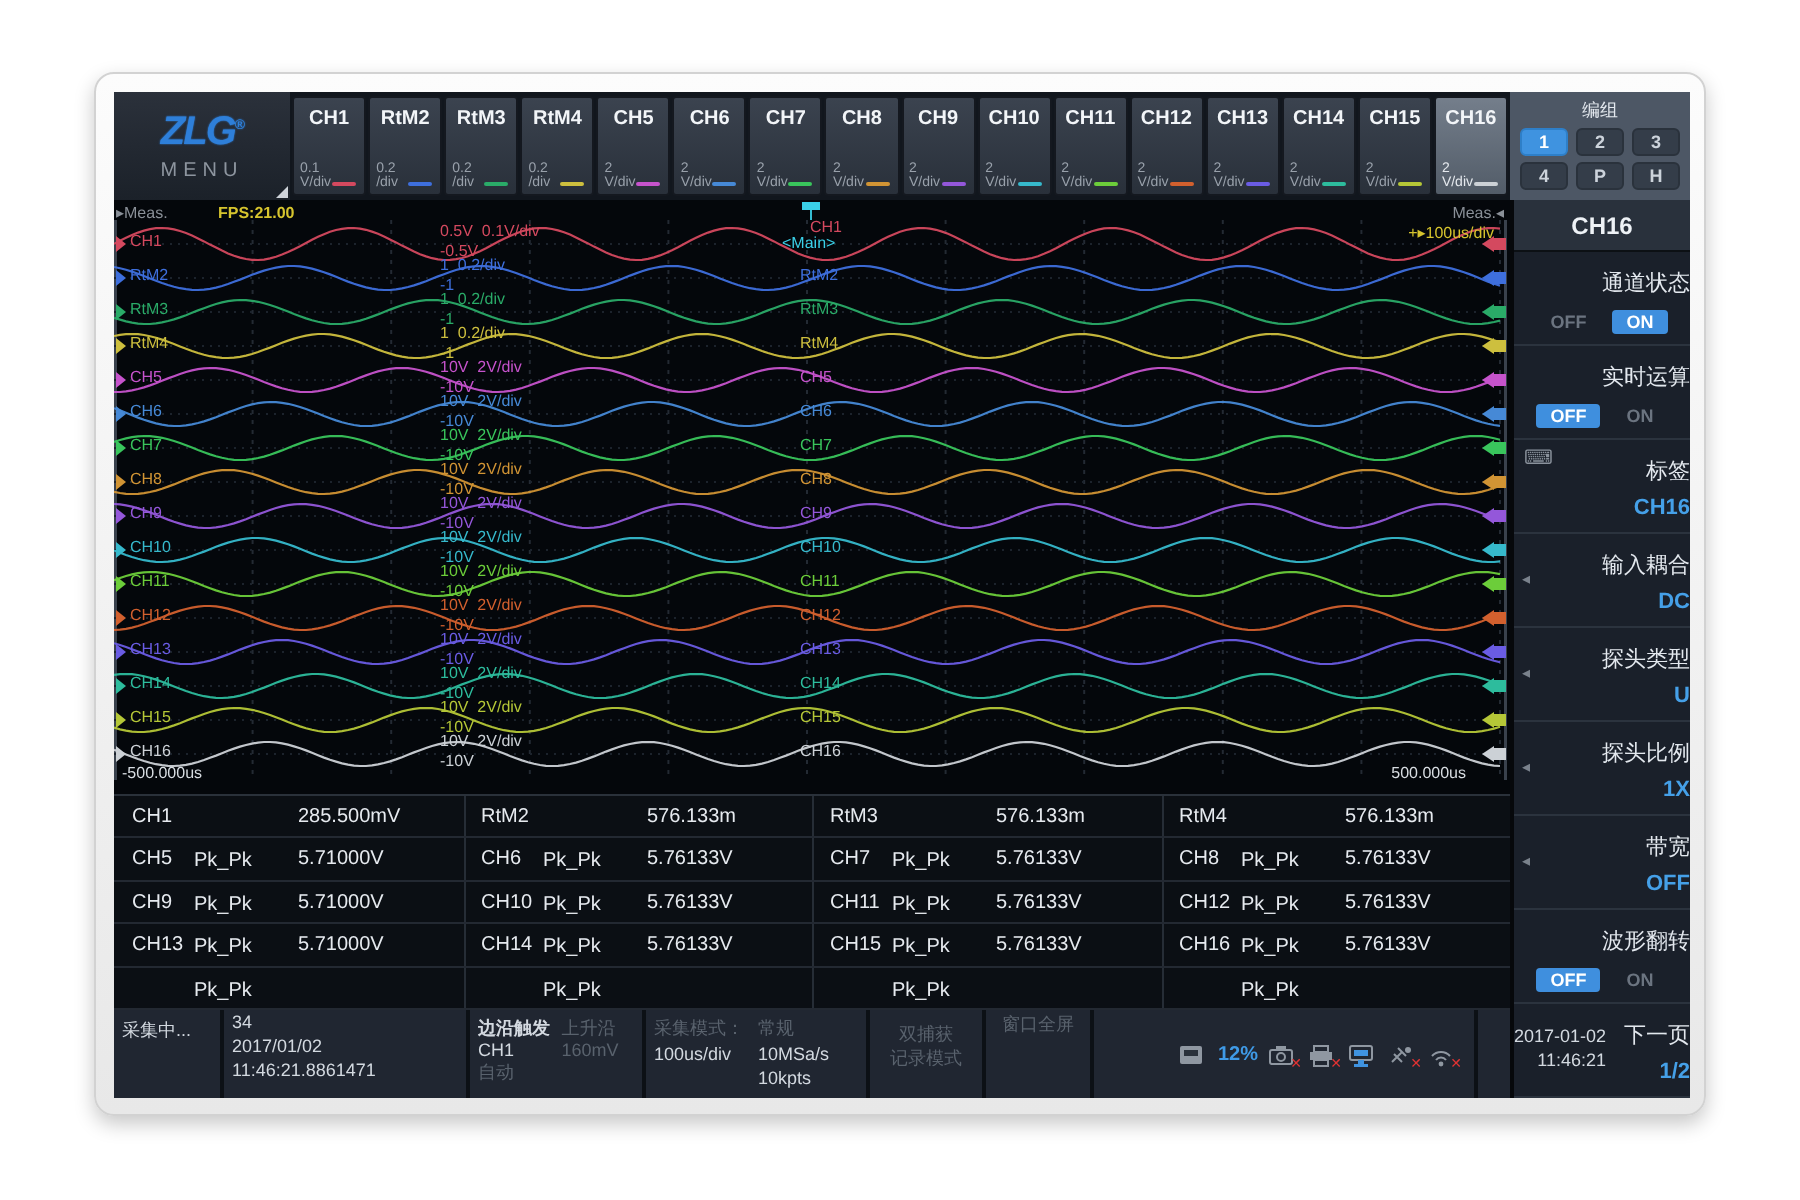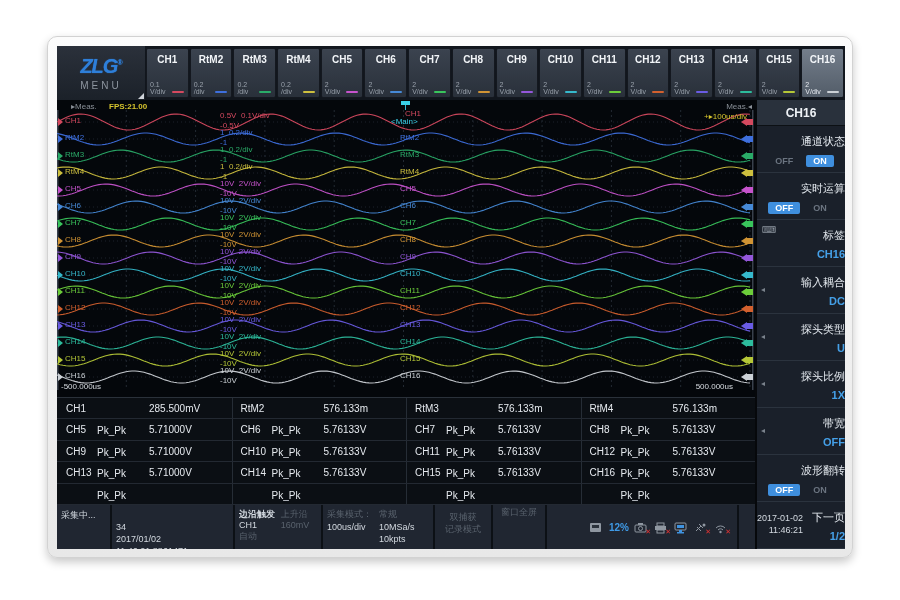--- a/index.html
+++ b/index.html
@@ -50,21 +50,21 @@
   .mt-ch { color:#e6eaef; font-size:10px; width:40px; padding-left:9px; }
   .mt-meas { color:#e6eaef; font-size:10px; width:46px;margin-top:45px; }
   .mt-val { color:#e6eaef; font-size:10px; padding-left:6px; }
 
   
   .statusbar { width:752px; height:45px; background:#202631; display:flex; font-size:9px; color:#d3d9e0; }
   .seg { border-right:2px solid #0c1015; padding:3px 4px; position:relative; }
   .seg:last-child { border-right:none; }
   .dim { color:#59626d; }
   .s-acq { width:55px; padding-top:4px; }
-  .s-cnt { width:123px; line-height:12px; padding-top:16px; }
+  .s-cnt { width:123px; line-height:12px; padding-top:0; }
   .s-trig { width:88px; display:flex; line-height:11px; padding-top:4px; }
   .s-acqm { width:112px; display:grid; grid-template-columns:52px 52px; line-height:11px; padding-top:4px; }
   .s-dual { width:58px; text-align:center; line-height:12px; padding-top:6px; cursor:pointer; }
   .s-full { width:54px; text-align:center; padding-top:1px; cursor:pointer; }
   .s-icons { flex:1; display:flex; align-items:center; justify-content:flex-end; gap:5px; padding-right:8px; }
   .s-time { width:70px; text-align:right; line-height:12px; padding-top:7px; padding-right:6px; }
   .icn { position:relative; width:15px; height:13px; }
   .icn svg { position:absolute; left:0; top:1px; }
   .xb { position:absolute; right:-2px; bottom:-2px; color:#e23333; font-size:7px; font-weight:bold; }
   .pct { color:#3f9ae6; font-weight:bold; font-size:10px; }
@@ -216,20 +216,31 @@
           </div>
           <div class="tab sel">
             <div class="tab-name">CH16</div>
     <div class="tab-sub">
               <span>2</span>
               <span>V/div</span>
             </div>
     <i class="tab-color" style="background: rgb(204, 209, 214);"></i>
           </div>
         </div>
+      <div class="group-panel">
+        <div class="group-label">编组</div>
+        <div class="group-btns">
+            <div class="gb active">1</div>
+            <div class="gb">2</div>
+            <div class="gb">3</div>
+            <div class="gb">4</div>
+            <div class="gb">P</div>
+            <div class="gb">H</div>
+          </div>
+      </div>
     </div>
 
     <div class="main">
       <div class="left-col">
 
         <div class="wave-area">
           <svg id="wave-svg" width="698" height="297">
               <line x1="0.0" y1="10" x2="0.0" y2="290" stroke="#232a33" stroke-dasharray="2,3"></line>
               <line x1="69.3" y1="10" x2="69.3" y2="290" stroke="#232a33" stroke-dasharray="2,3"></line>
               <line x1="138.6" y1="10" x2="138.6" y2="290" stroke="#232a33" stroke-dasharray="2,3"></line>
@@ -383,21 +394,21 @@
               <div class="wl" style="left:343px;top:237px;color:#2dbc9d">CH14</div>
               <div class="wl" style="left:8px;top:254px;color:#b5c737">CH15</div>
               <div class="wl" style="left:163px;top:249px;color:#b5c737">10V  2V/div</div>
               <div class="wl" style="left:163px;top:259px;color:#b5c737">-10V</div>
               <div class="wl" style="left:343px;top:254px;color:#b5c737">CH15</div>
               <div class="wl" style="left:8px;top:271px;color:#ccd1d6">CH16</div>
               <div class="wl" style="left:163px;top:266px;color:#ccd1d6">10V  2V/div</div>
               <div class="wl" style="left:163px;top:276px;color:#ccd1d6">-10V</div>
               <div class="wl" style="left:343px;top:271px;color:#ccd1d6">CH16</div>
             </div>
-          <div class="ov ov-gray" style="left:14px;top:2px;"><span>▸</span><span>Meas.</span></div>
+          <div class="ov ov-gray" style="left:1px;top:2px;"><span>▸</span><span>Meas.</span></div>
           <div class="ov ov-yellow" style="left:52px;top:2px;font-weight:bold;">FPS:21.00</div>
           <div class="ov ov-gray" style="right:3px;top:2px;"><span>Meas.</span><span>◂</span></div>
           <div class="trig-flag"></div>
           <div class="ov ov-cyan" style="left:334px;top:17px;">&lt;Main&gt;</div>
           <div class="ov ov-yellow" style="right:8px;top:12px;"><span>+▸</span><span>100us/div</span></div>
           <div class="ov ov-white" style="left:4px;top:282px;">-500.000us</div>
           <div class="ov ov-white" style="right:22px;top:282px;">500.000us</div>
         </div>
 
         <div class="meas-table">

